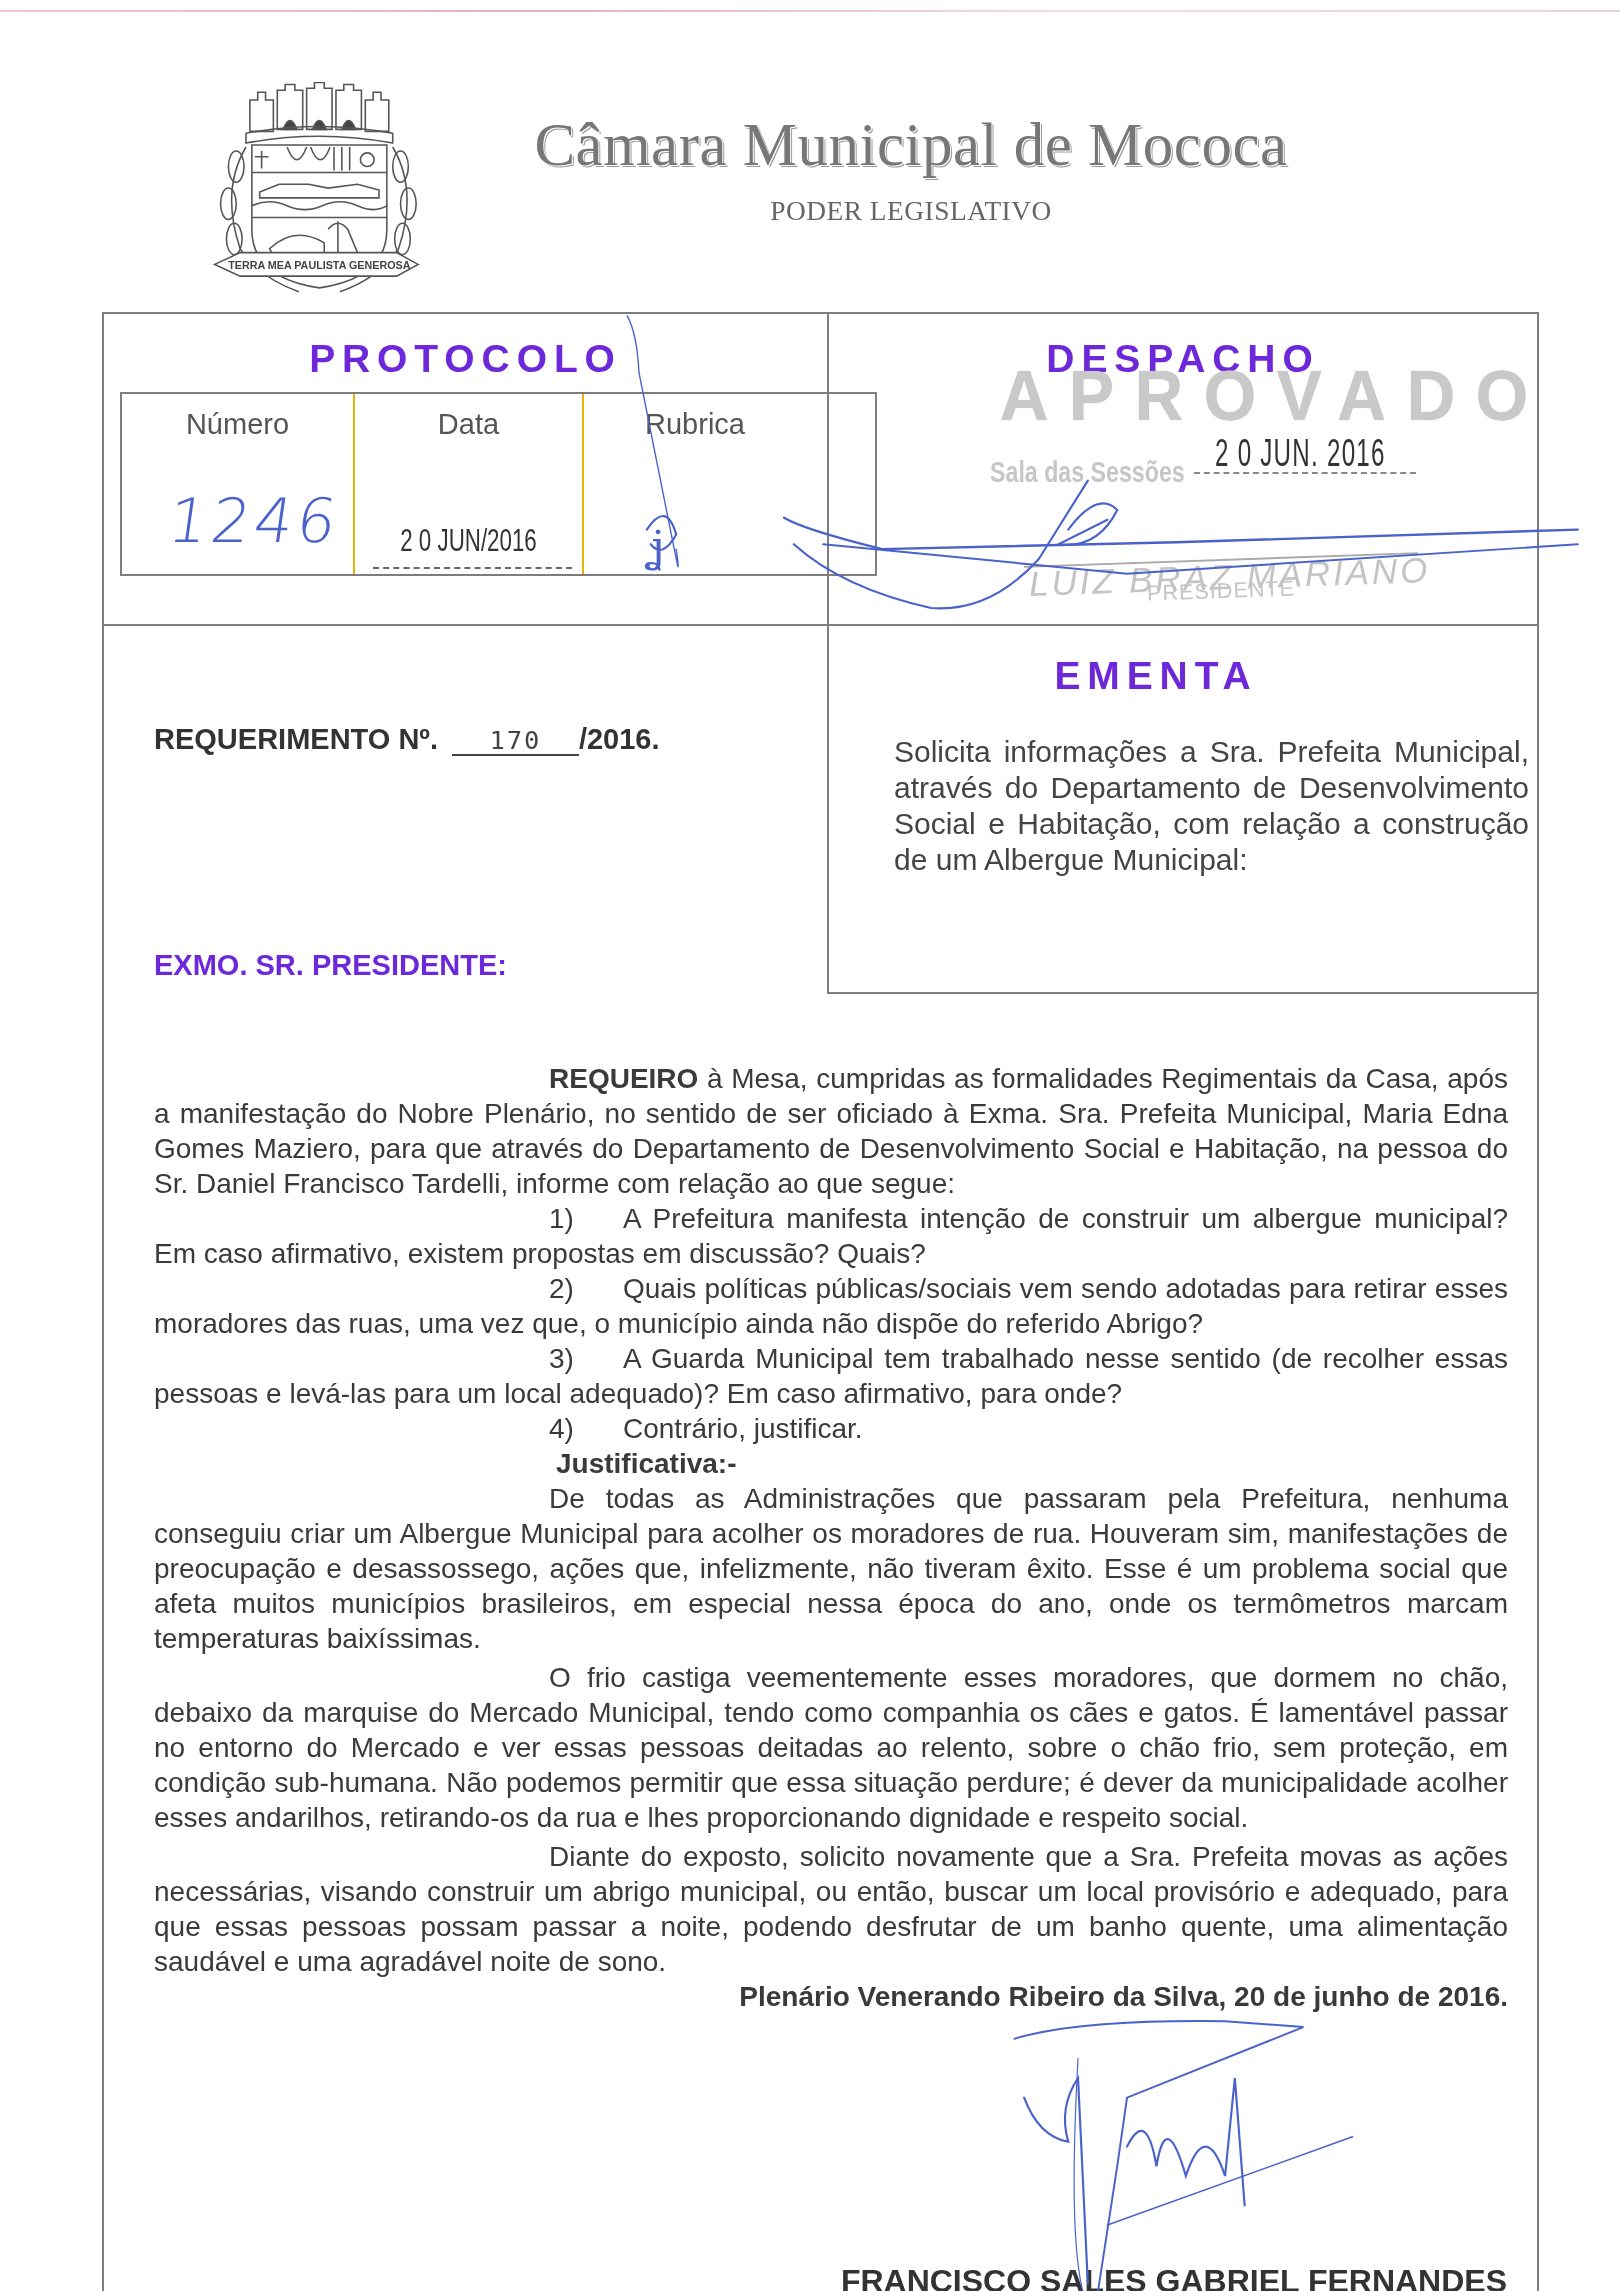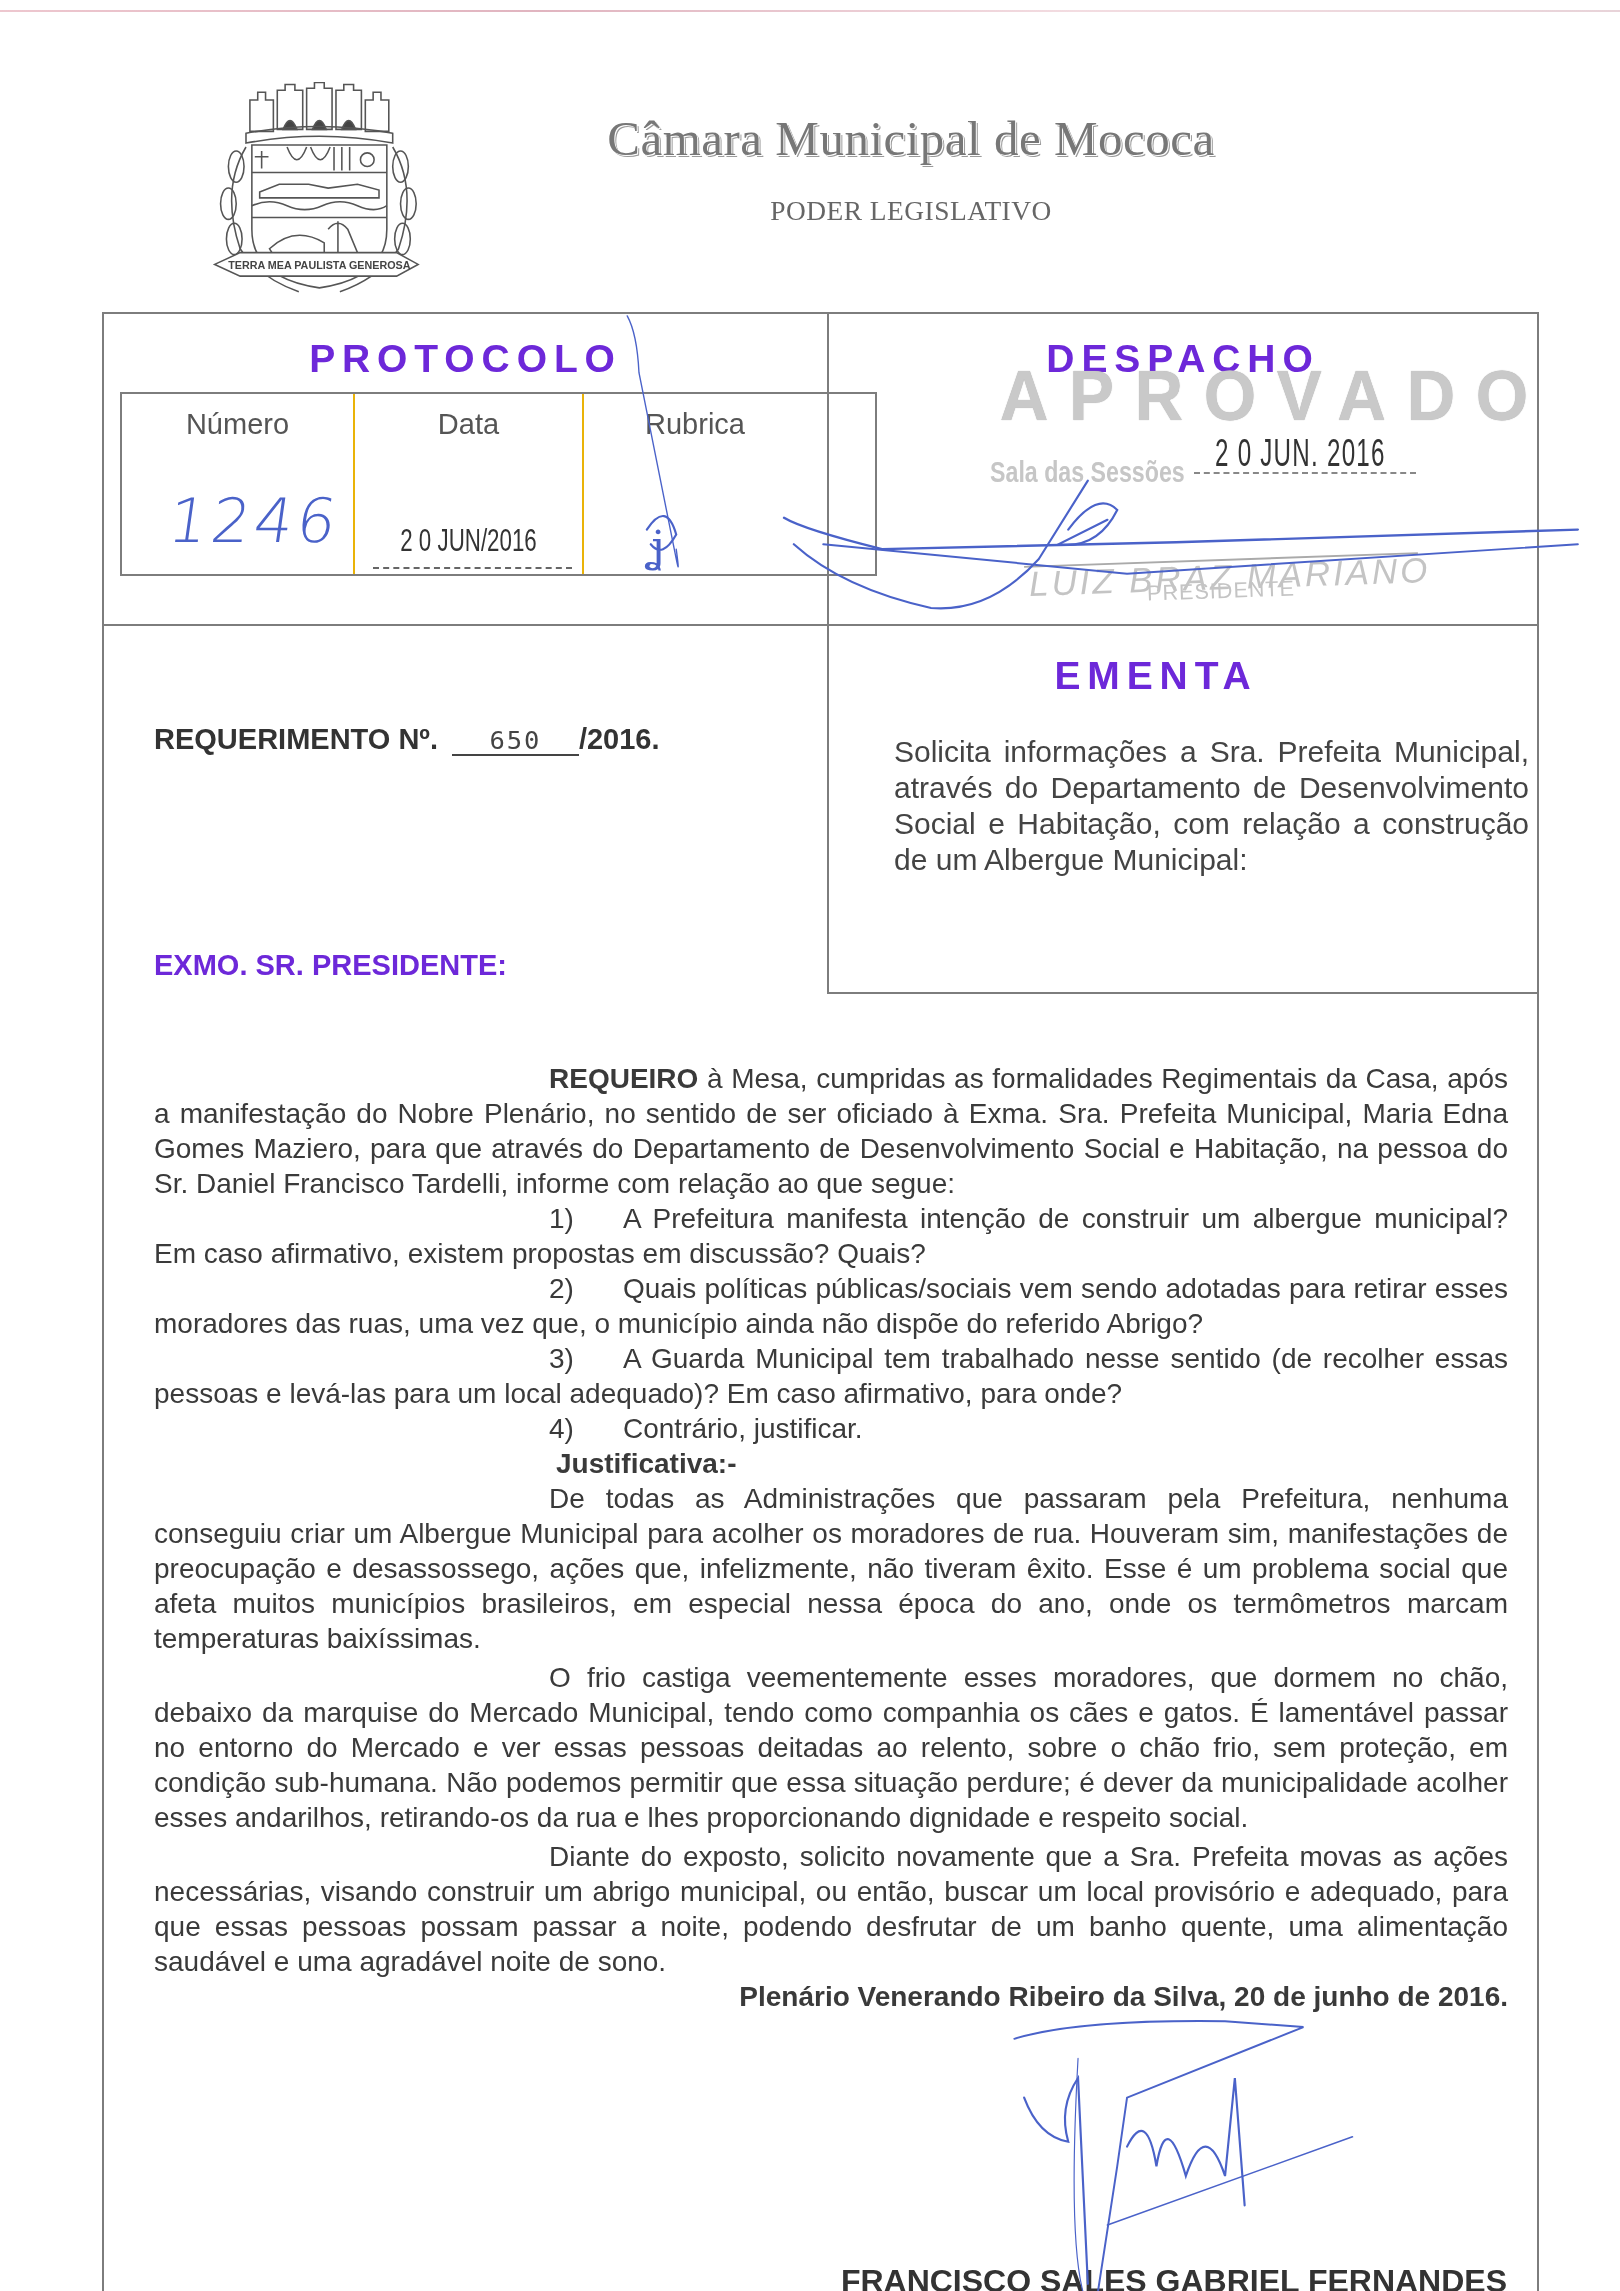--- a/index.html
+++ b/index.html
@@ -4,21 +4,21 @@
 <style>
   html, body { margin:0; padding:0; }
   body { width:1620px; height:2292px; background:#ffffff; position:relative; overflow:hidden;
          font-family:"Liberation Sans", sans-serif; color:#2b2b2b; }
   .abs { position:absolute; }
   .top-line { left:0; top:9.8px; width:1620px; height:2px; background:linear-gradient(90deg,#e9b9c3,#d9a2b0,#f0d4da,#e2c8cf); opacity:.8; }
 
   
   .logo { left:201px; top:82px; width:223px; height:220px; }
   .title { left:524px; top:110px; width:774px; text-align:center; font-family:"Liberation Serif", serif;
-           font-size:49px; color:#777; letter-spacing:0.5px;
+           font-size:61px; color:#777; letter-spacing:0.5px;
            text-shadow:1px 1px 0 #fff, 2px 2px 0 #9a9a9a; }
   .subtitle { left:524px; top:196px; width:774px; text-align:center; font-family:"Liberation Serif", serif;
               font-size:27.4px; color:#666; letter-spacing:0.5px; }
 
   
   .line { background:#7d7d7d; }
   .frame-left  { left:102px; top:312px; width:2px; height:1980px; }
   .frame-right { left:1537px; top:312px; width:2px; height:1980px; }
   .frame-top   { left:102px; top:312px; width:1437px; height:2px; }
   .frame-mid   { left:102px; top:624px; width:1437px; height:2px; }
@@ -147,21 +147,21 @@
 <div class="abs aprovado">APROVADO</div>
 <div class="abs sala-label">Sala das Sessões</div>
 <div class="abs sala-date">2 0 JUN. 2016</div>
 <div class="abs sala-under"></div>
 <div class="abs pres-line"></div>
 <div class="abs pres-name">LUIZ BRAZ MARIANO</div>
 <div class="abs pres-title">PRESIDENTE</div>
 
 <div class="abs req-no">
   <span>REQUERIMENTO Nº.</span>
-  <span class="num">650</span><span>/2016.</span>
+  <span class="num">170</span><span>/2016.</span>
 </div>
 <div class="abs exmo">EXMO. SR. PRESIDENTE:</div>
 
 <div class="abs section-head ementa-head">EMENTA</div>
 <div class="abs ementa-text">Solicita informações a Sra. Prefeita Municipal, através do Departamento de Desenvolvimento Social e Habitação, com relação a construção de um Albergue Municipal:</div>
 
 <div class="abs body">
   <p class="ind"><b>REQUEIRO</b><span> à Mesa, cumpridas as formalidades Regimentais da Casa, após a manifestação do Nobre Plenário, no sentido de ser oficiado à Exma. Sra. Prefeita Municipal, Maria Edna Gomes Maziero, para que através do Departamento de Desenvolvimento Social e Habitação, na pessoa do Sr. Daniel Francisco Tardelli, informe com relação ao que segue:</span></p>
   <p class="item"><span class="n">1)</span><span>A Prefeitura manifesta intenção de construir um albergue municipal? Em caso afirmativo, existem propostas em discussão? Quais?</span></p>
   <p class="item"><span class="n">2)</span><span>Quais políticas públicas/sociais vem sendo adotadas para retirar esses moradores das ruas, uma vez que, o município ainda não dispõe do referido Abrigo?</span></p>

